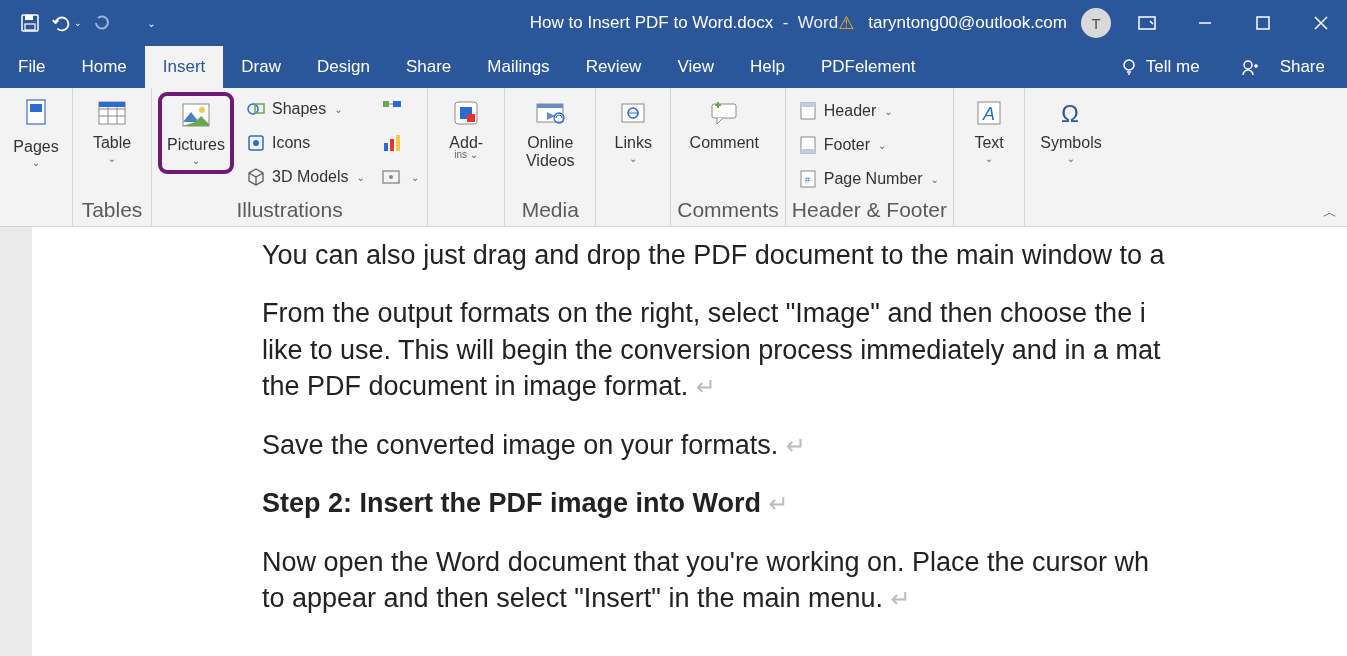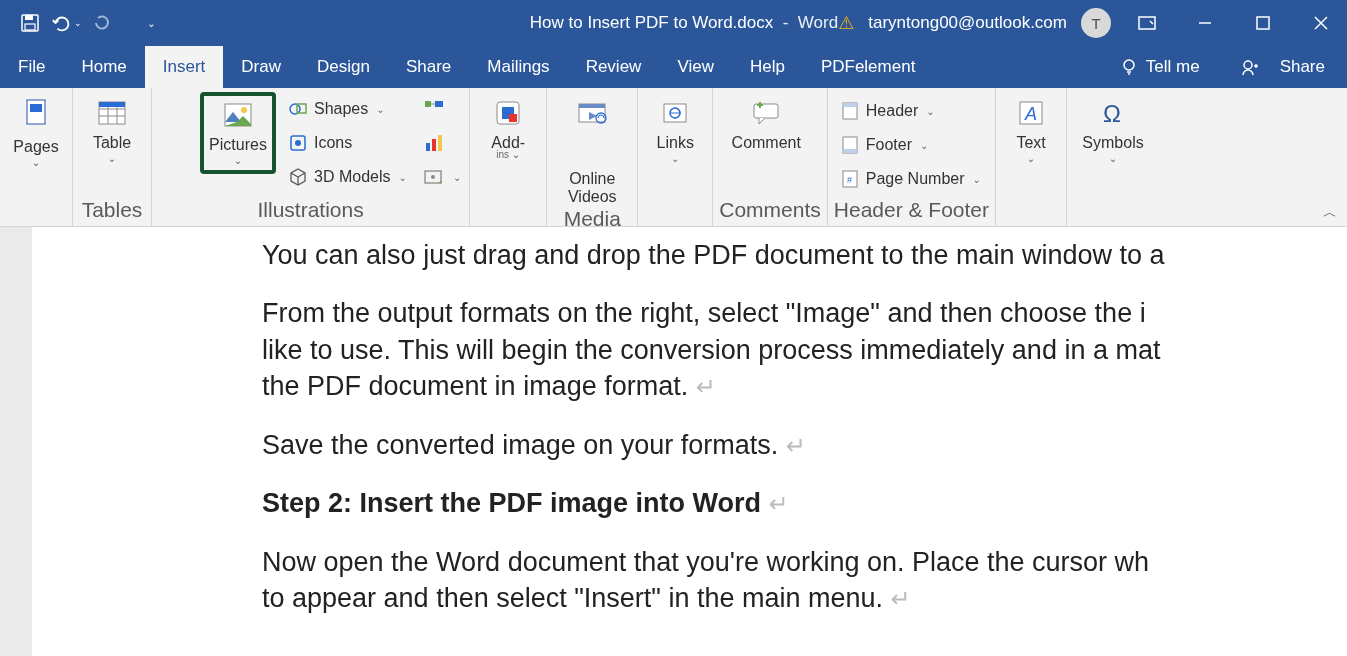--- a/index.html
+++ b/index.html
@@ -30,21 +30,21 @@
 .ribbon { height: 139px; background: #f3f3f3; border-bottom: 1px solid #d4d4d4; display: flex; position: relative; }
 .group { border-right: 1px solid #d4d4d4; padding: 4px 6px 0 6px; display: flex; flex-direction: column; }
 .group-body { flex: 1; display: flex; align-items: flex-start; gap: 2px; }
 .group-label { text-align: center; font-size: 21px; color: #5a5a5a; padding: 2px 0 4px; }
 .bigbtn { display: flex; flex-direction: column; align-items: center; justify-content: flex-start; width: 74px; padding-top: 4px; cursor: pointer; gap: 4px; font-size: 16px; color: #333; }
 .bigbtn .dd { font-size: 10px; color: #666; line-height: 6px; }
 .bigbtn svg { width: 34px; height: 34px; }
 .smallcol { display: flex; flex-direction: column; gap: 8px; padding-top: 4px; }
 .smallbtn { display: flex; align-items: center; gap: 6px; font-size: 16px; color: #333; padding: 3px 6px; cursor: pointer; white-space: nowrap; }
 .smallbtn .dd { font-size: 10px; color: #666; margin-left: 2px; }
-.highlight { border: 4px solid #14532d; border-radius: 4px; margin-left: 42px; }
+.highlight { border: 4px solid #701a75; border-radius: 9px; }
 .collapse-ribbon { position: absolute; right: 10px; bottom: 4px; font-size: 14px; color: #666; cursor: pointer; }
 
 
 .doc-area { height: calc(656px - 46px - 42px - 139px); background: #eaeaea; overflow: hidden; position: relative; }
 .page { position: absolute; left: 32px; top: 0; width: 1315px; background: #fff; padding: 10px 0 40px 230px; font-size: 27px; color: #222; line-height: 1.35; }
 .page p { margin-bottom: 22px; }
 .page .para-mark { color: #bcbcbc; font-size: 24px; }
 .page strong { font-weight: 700; }
 </style>
 </head>
@@ -258,21 +258,21 @@
   <div class="group">
     <div class="group-body">
       <div class="bigbtn" style="width:78px;">
         <svg viewBox="0 0 34 34">
             <rect x="4" y="8" width="26" height="18" fill="#fff" stroke="#8a8a8a"></rect>
             <rect x="4" y="8" width="26" height="4" fill="#6b8bc4"></rect>
             <path d="M14 16 L22 20 L14 24 Z" fill="#6b8bc4"></path>
             <circle cx="26" cy="22" r="5" fill="none" stroke="#2b6cd4" stroke-width="1.3"></circle>
             <path d="M23 22 a3 3 0 0 1 6 0" fill="none" stroke="#2b6cd4"></path>
           </svg>
-        <span style="line-height:1.1;text-align:center;margin-top:36px;">Online Videos</span>
+        <span style="line-height:1.1;text-align:center;">Online Videos</span>
       </div>
     </div>
     <div class="group-label">Media</div>
   </div>
 
   <div class="group">
     <div class="group-body">
       <div class="bigbtn" style="width:62px;">
         <svg viewBox="0 0 34 34">
             <rect x="6" y="8" width="22" height="18" fill="#fff" stroke="#8a8a8a"></rect>

